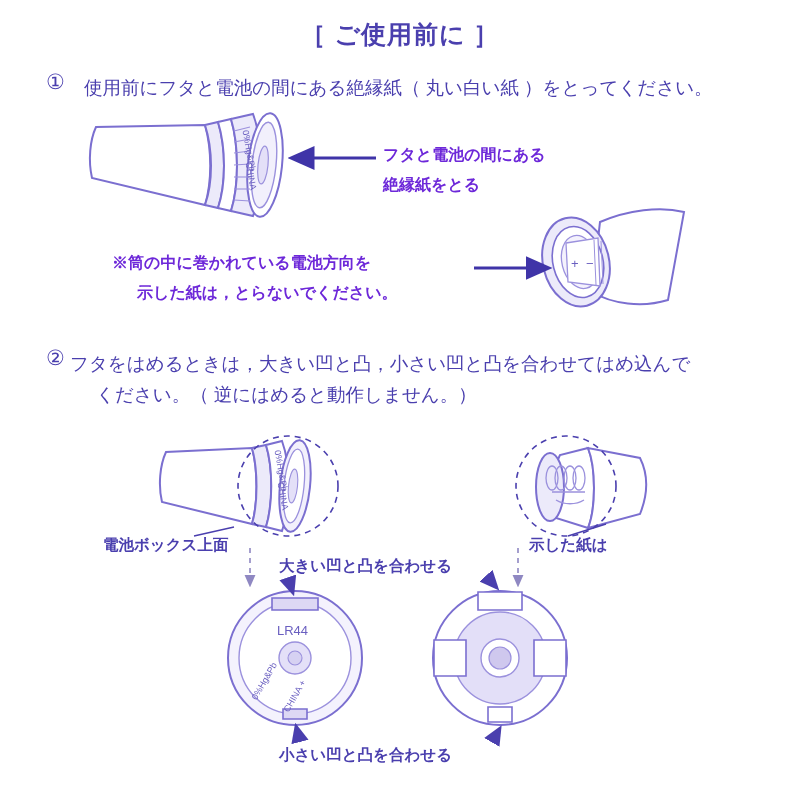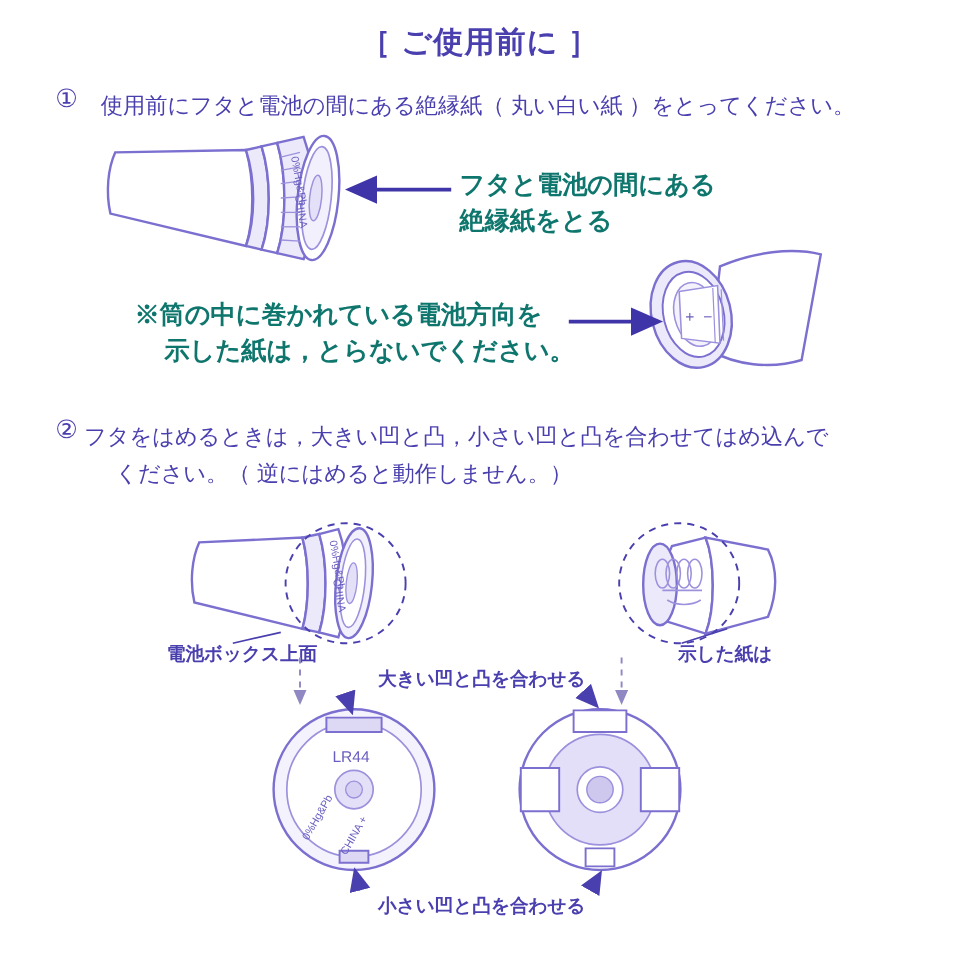--- a/index.html
+++ b/index.html
@@ -38,33 +38,32 @@
   }
   .step-text {
     position: absolute;
     font-size: 18.5px;
     line-height: 31px;
     color: #4a3fae;
     white-space: nowrap;
   }
   .note-red {
     position: absolute;
-    font-size: 21px;
+    font-size: 16px;
     line-height: 30px;
     font-weight: bold;
-    color: #0f766e;
+    color: #6d28d9;
     white-space: nowrap;
   }
   .label-purple {
     position: absolute;
     font-size: 15.5px;
     font-weight: bold;
     color: #4a3fae;
     white-space: nowrap;
-    margin-left: 36px;
   }
   svg.art {
     position: absolute;
     left: 0;
     top: 0;
     width: 800px;
     height: 800px;
     pointer-events: none;
   }
   .battery-text {

